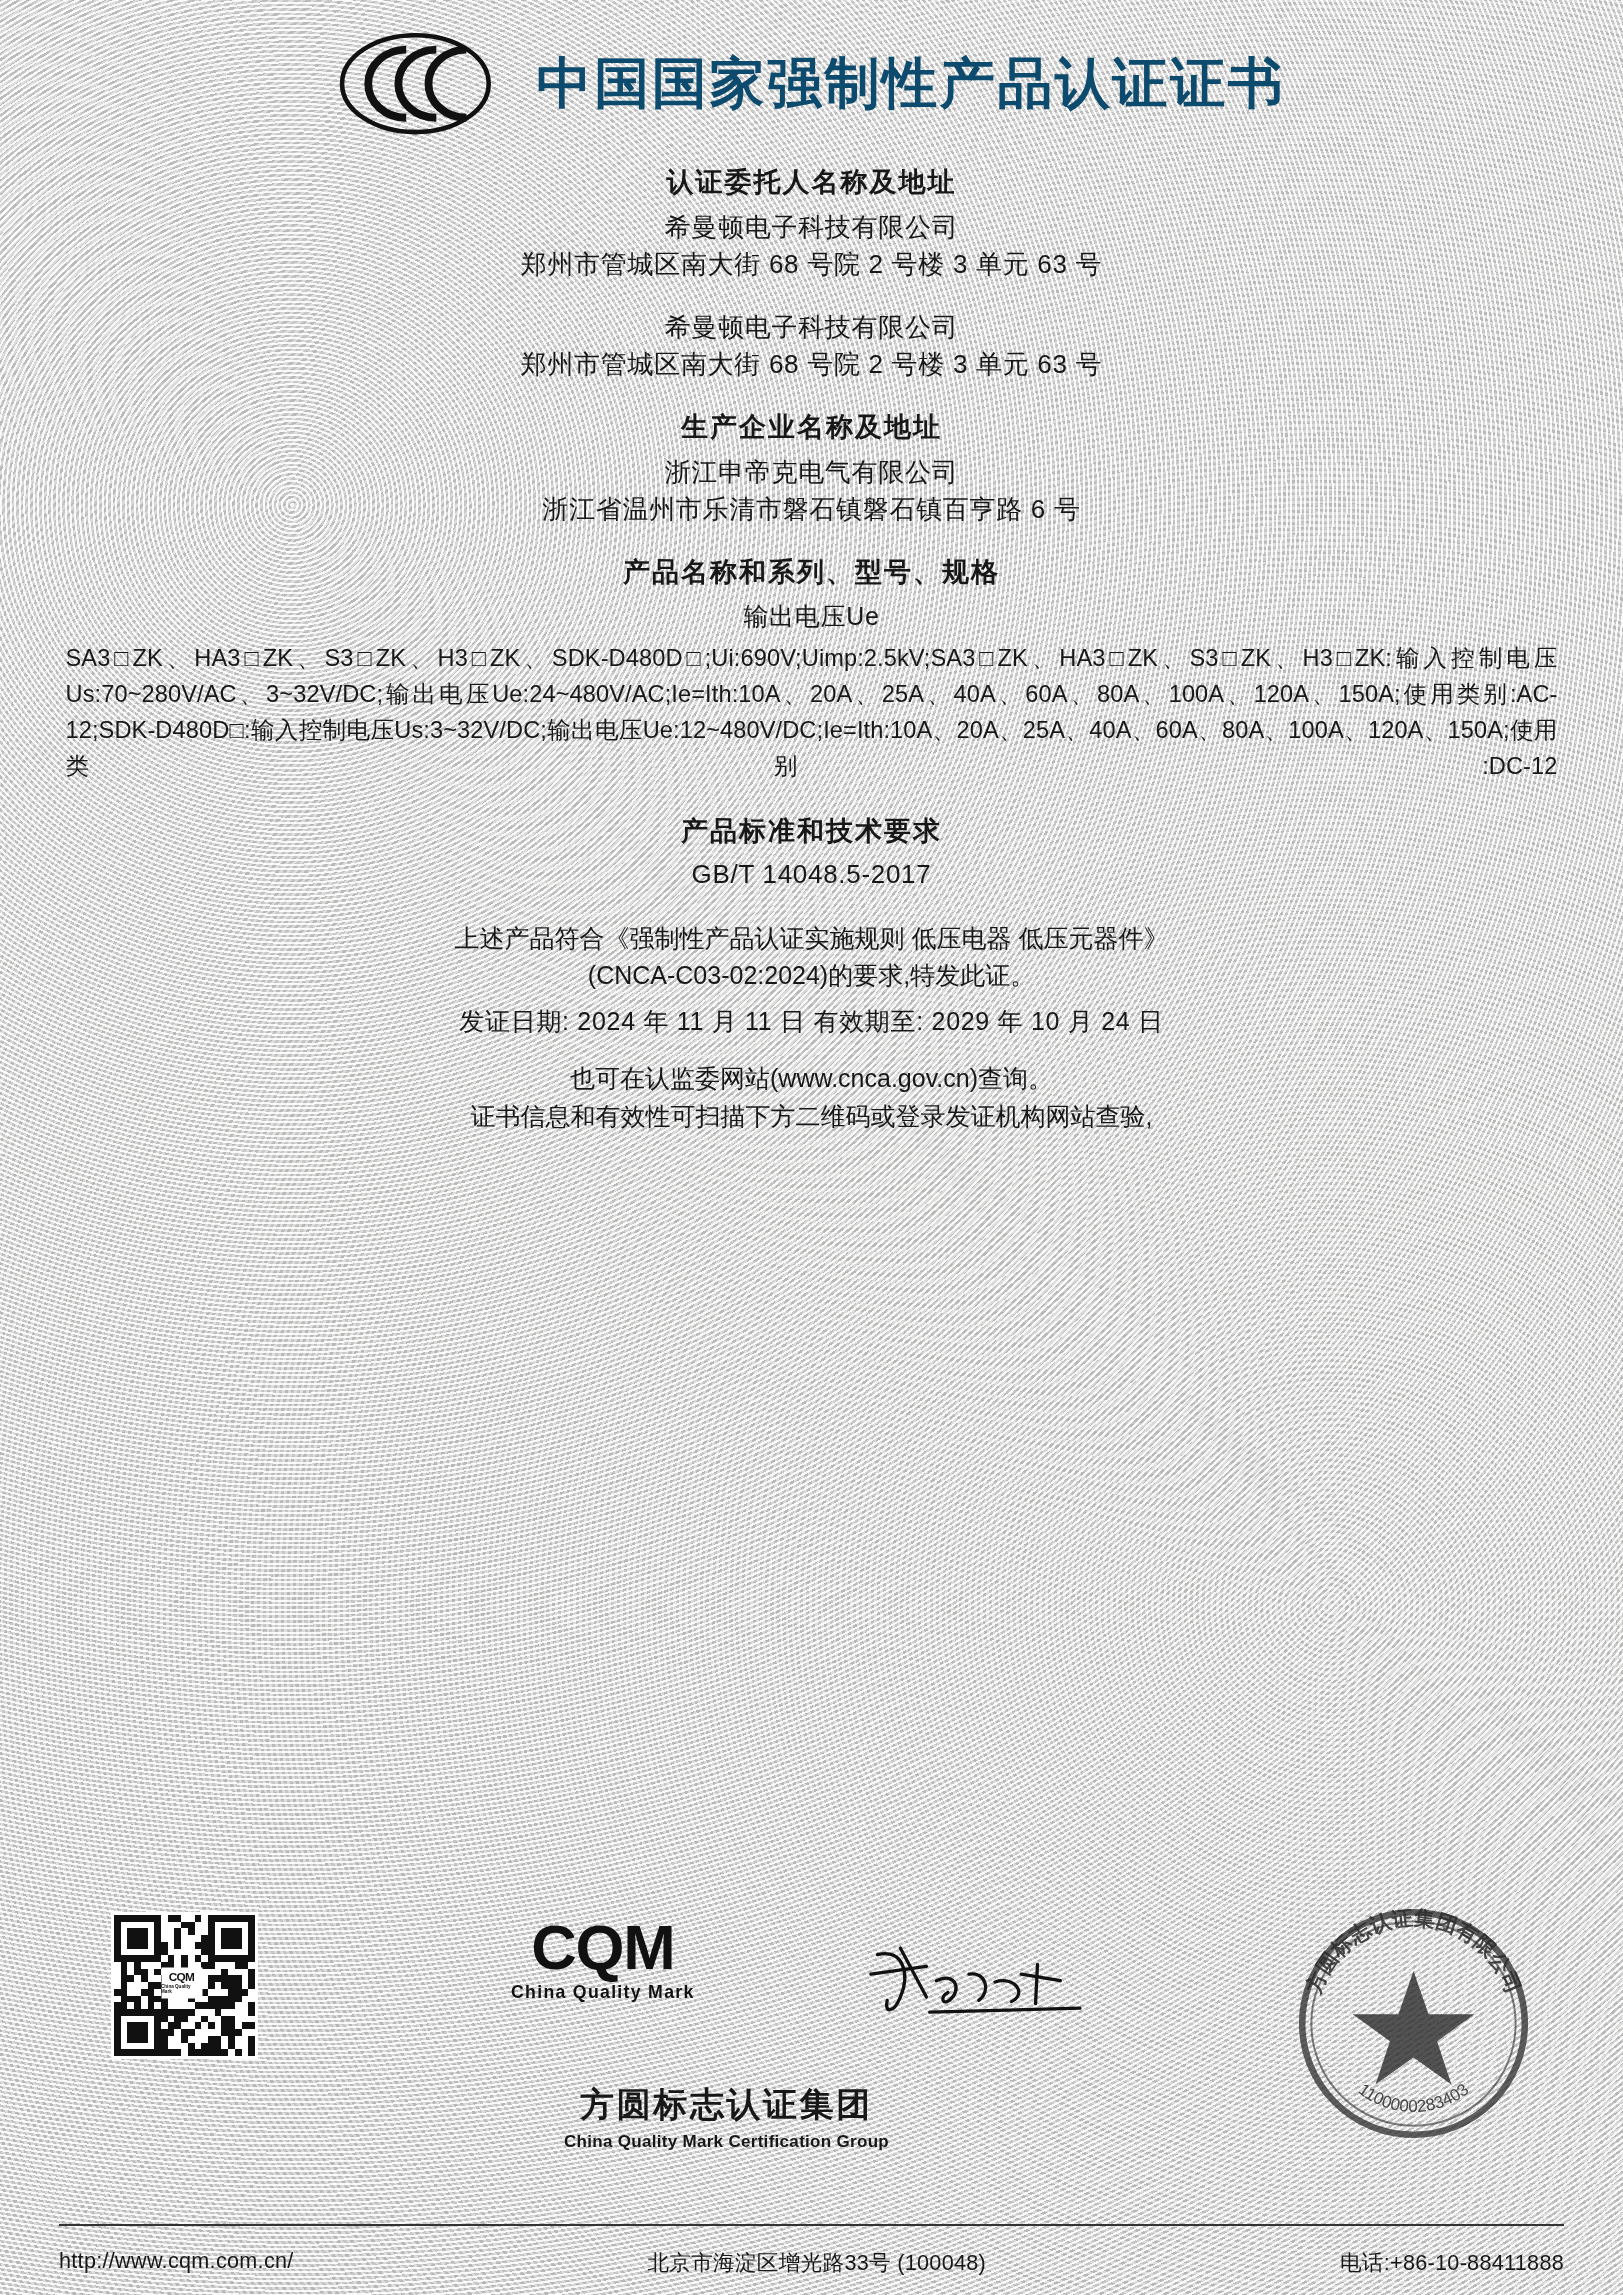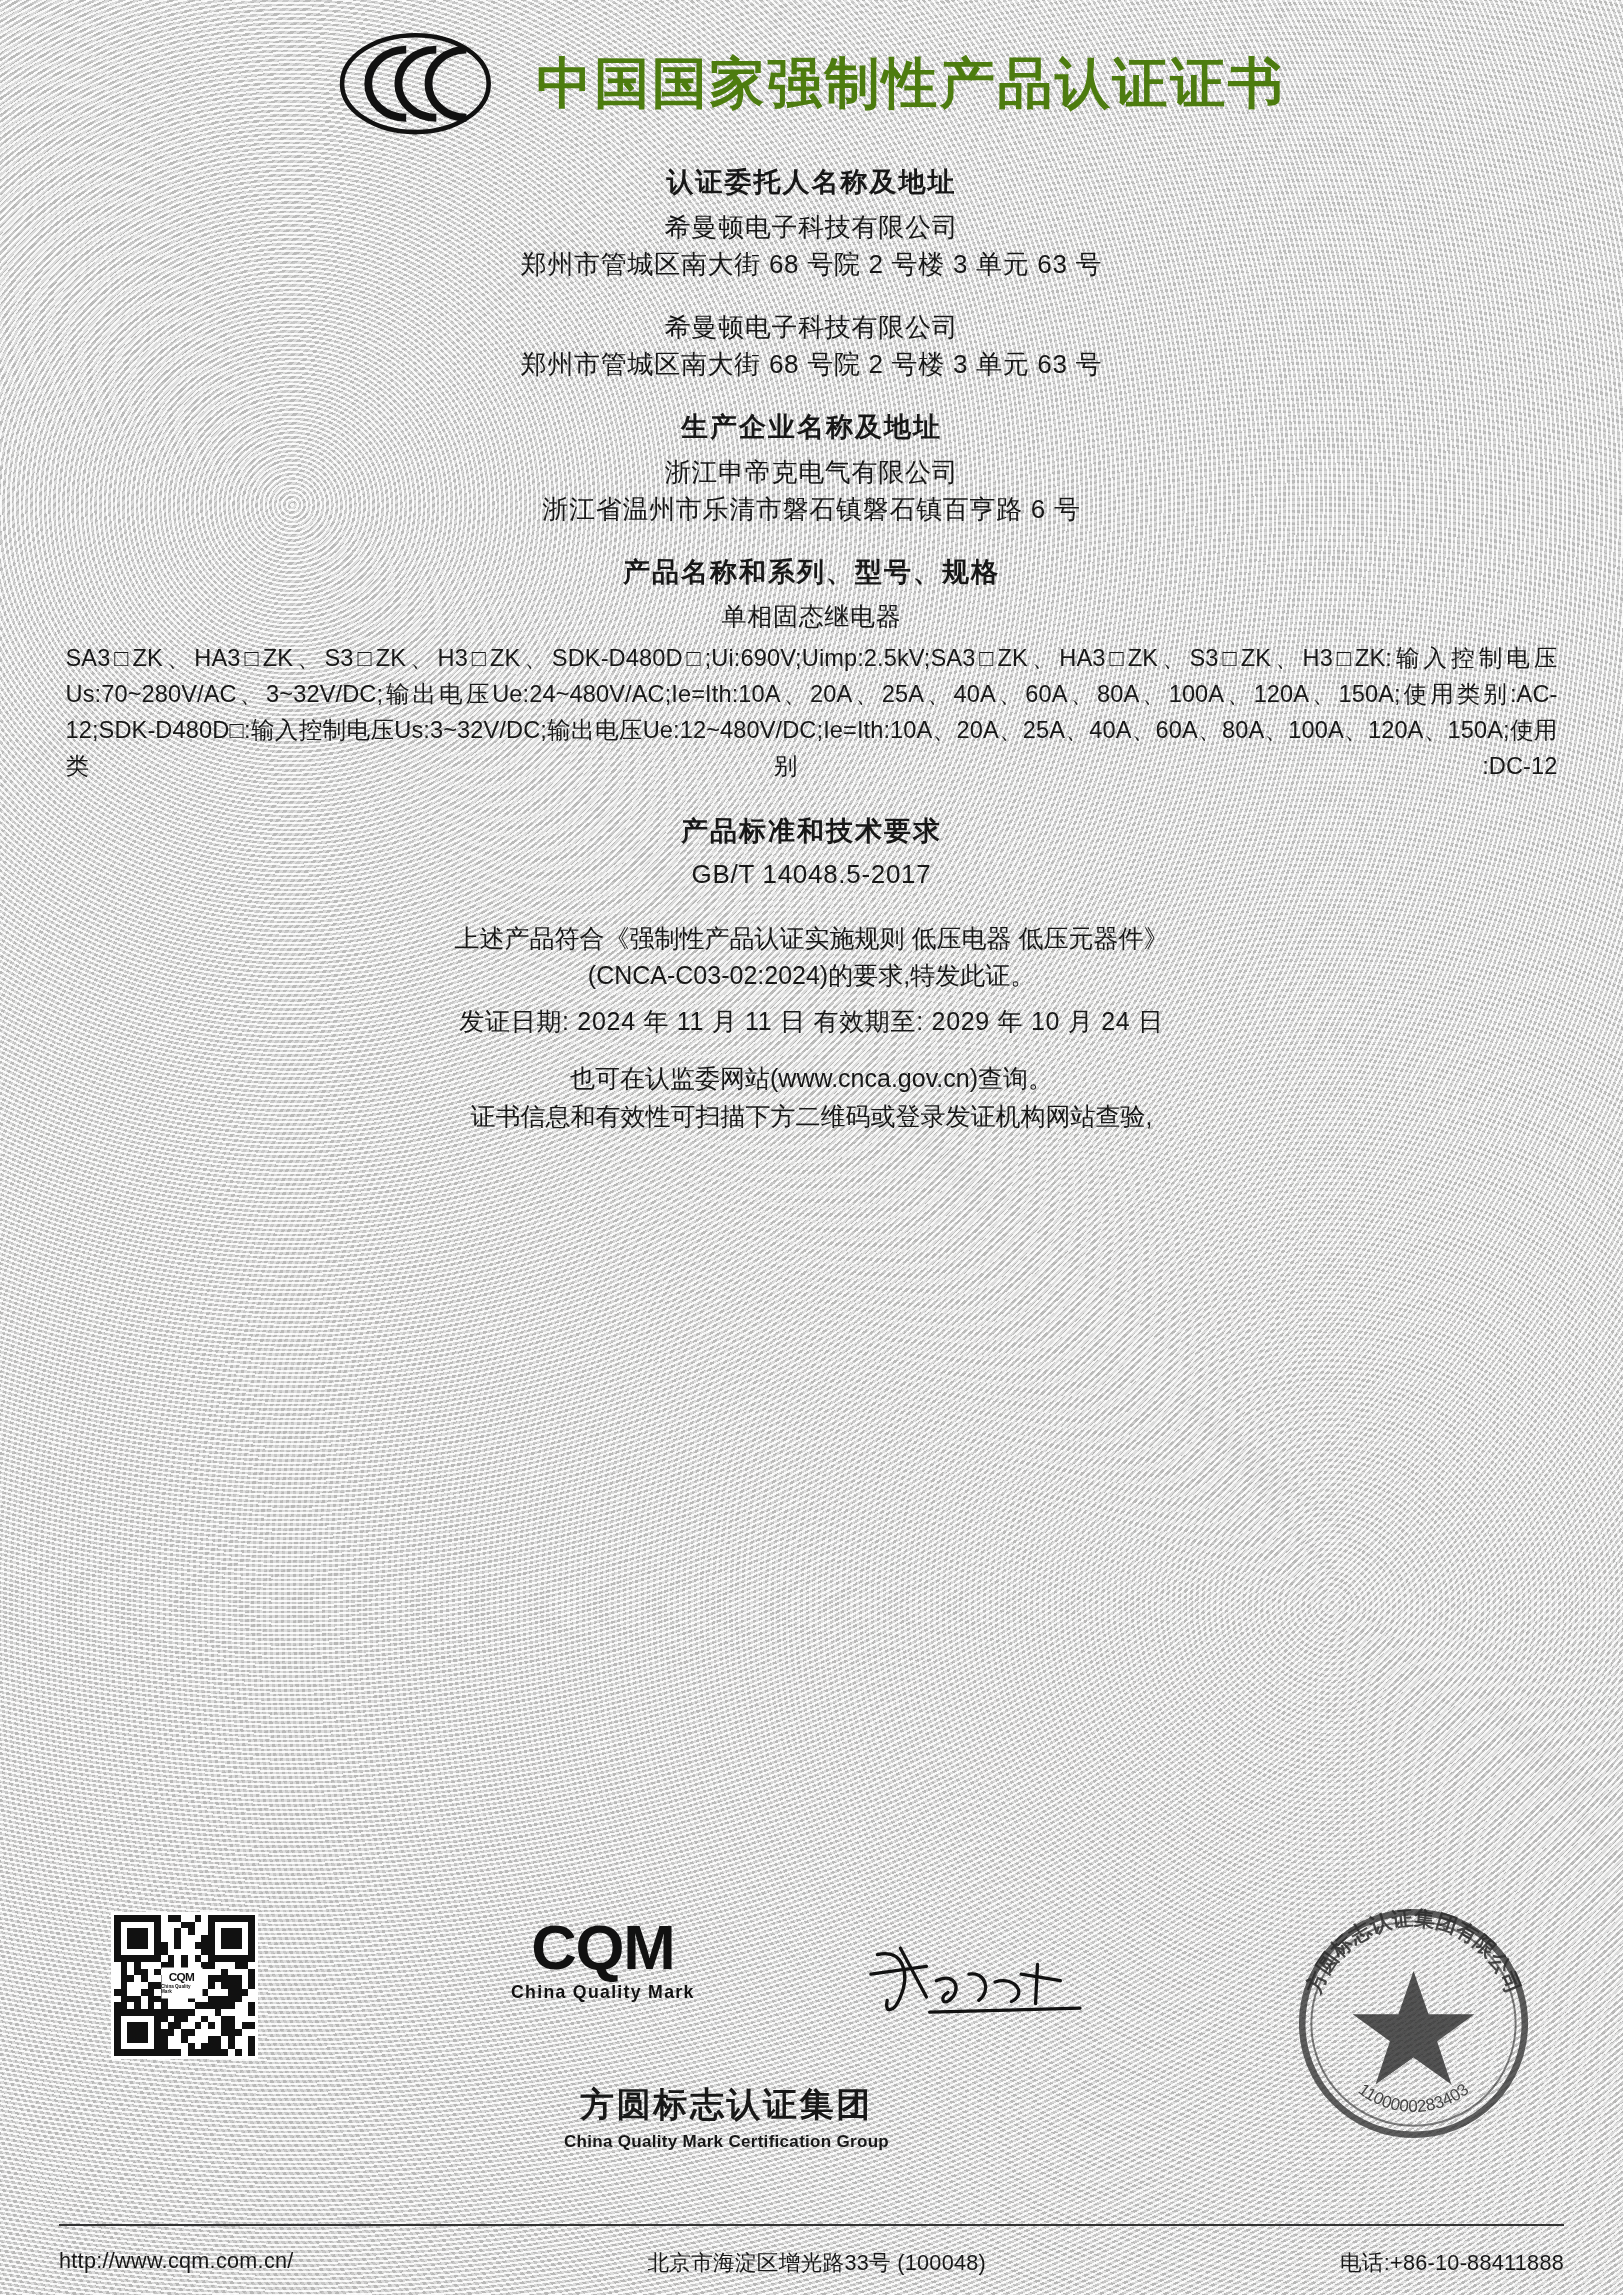--- a/index.html
+++ b/index.html
@@ -45,21 +45,21 @@
     height: 108px;
     flex: none;
     position: relative;
   }
   .ccc-logo svg { display:block; }
   .main-title {
     font-size: 55px;
     font-weight: bold;
     letter-spacing: 2.6px;
     white-space: nowrap;
-    color: #4d7c0f;
+    color: #0c4a6e;
   }
   .cert-no {
     text-align: center;
     font-size: 26px;
     font-weight: bold;
     margin-top: 17px;
     letter-spacing: 0.7px;
   }
   .section {
     margin-top: 26px;
@@ -265,21 +265,21 @@
   </div>
 
   <div class="section">
     <div class="sec-title">生产企业名称及地址</div>
     <div class="sec-line">浙江申帝克电气有限公司</div>
     <div class="sec-line">浙江省温州市乐清市磐石镇磐石镇百亨路 6 号</div>
   </div>
 
   <div class="section">
     <div class="sec-title">产品名称和系列、型号、规格</div>
-    <div class="sec-line product-name">单相固态继电器</div>
+    <div class="sec-line product-name">输出电压Ue</div>
     <div class="spec-block">SA3□ZK、HA3□ZK、S3□ZK、H3□ZK、SDK-D480D□;Ui:690V;Uimp:2.5kV;SA3□ZK、HA3□ZK、S3□ZK、H3□ZK:输入控制电压Us:70~280V/AC、3~32V/DC;输出电压Ue:24~480V/AC;Ie=Ith:10A、20A、25A、40A、60A、80A、100A、120A、150A;使用类别:AC-12;SDK-D480D□:输入控制电压Us:3~32V/DC;输出电压Ue:12~480V/DC;Ie=Ith:10A、20A、25A、40A、60A、80A、100A、120A、150A;使用类别:DC-12</div>
   </div>
 
   <div class="section" style="margin-top:0;">
     <div class="std-title">产品标准和技术要求</div>
     <div class="std-value">GB/T 14048.5-2017</div>
   </div>
 
   <div class="statement">
     <div>上述产品符合《强制性产品认证实施规则  低压电器  低压元器件》</div>

